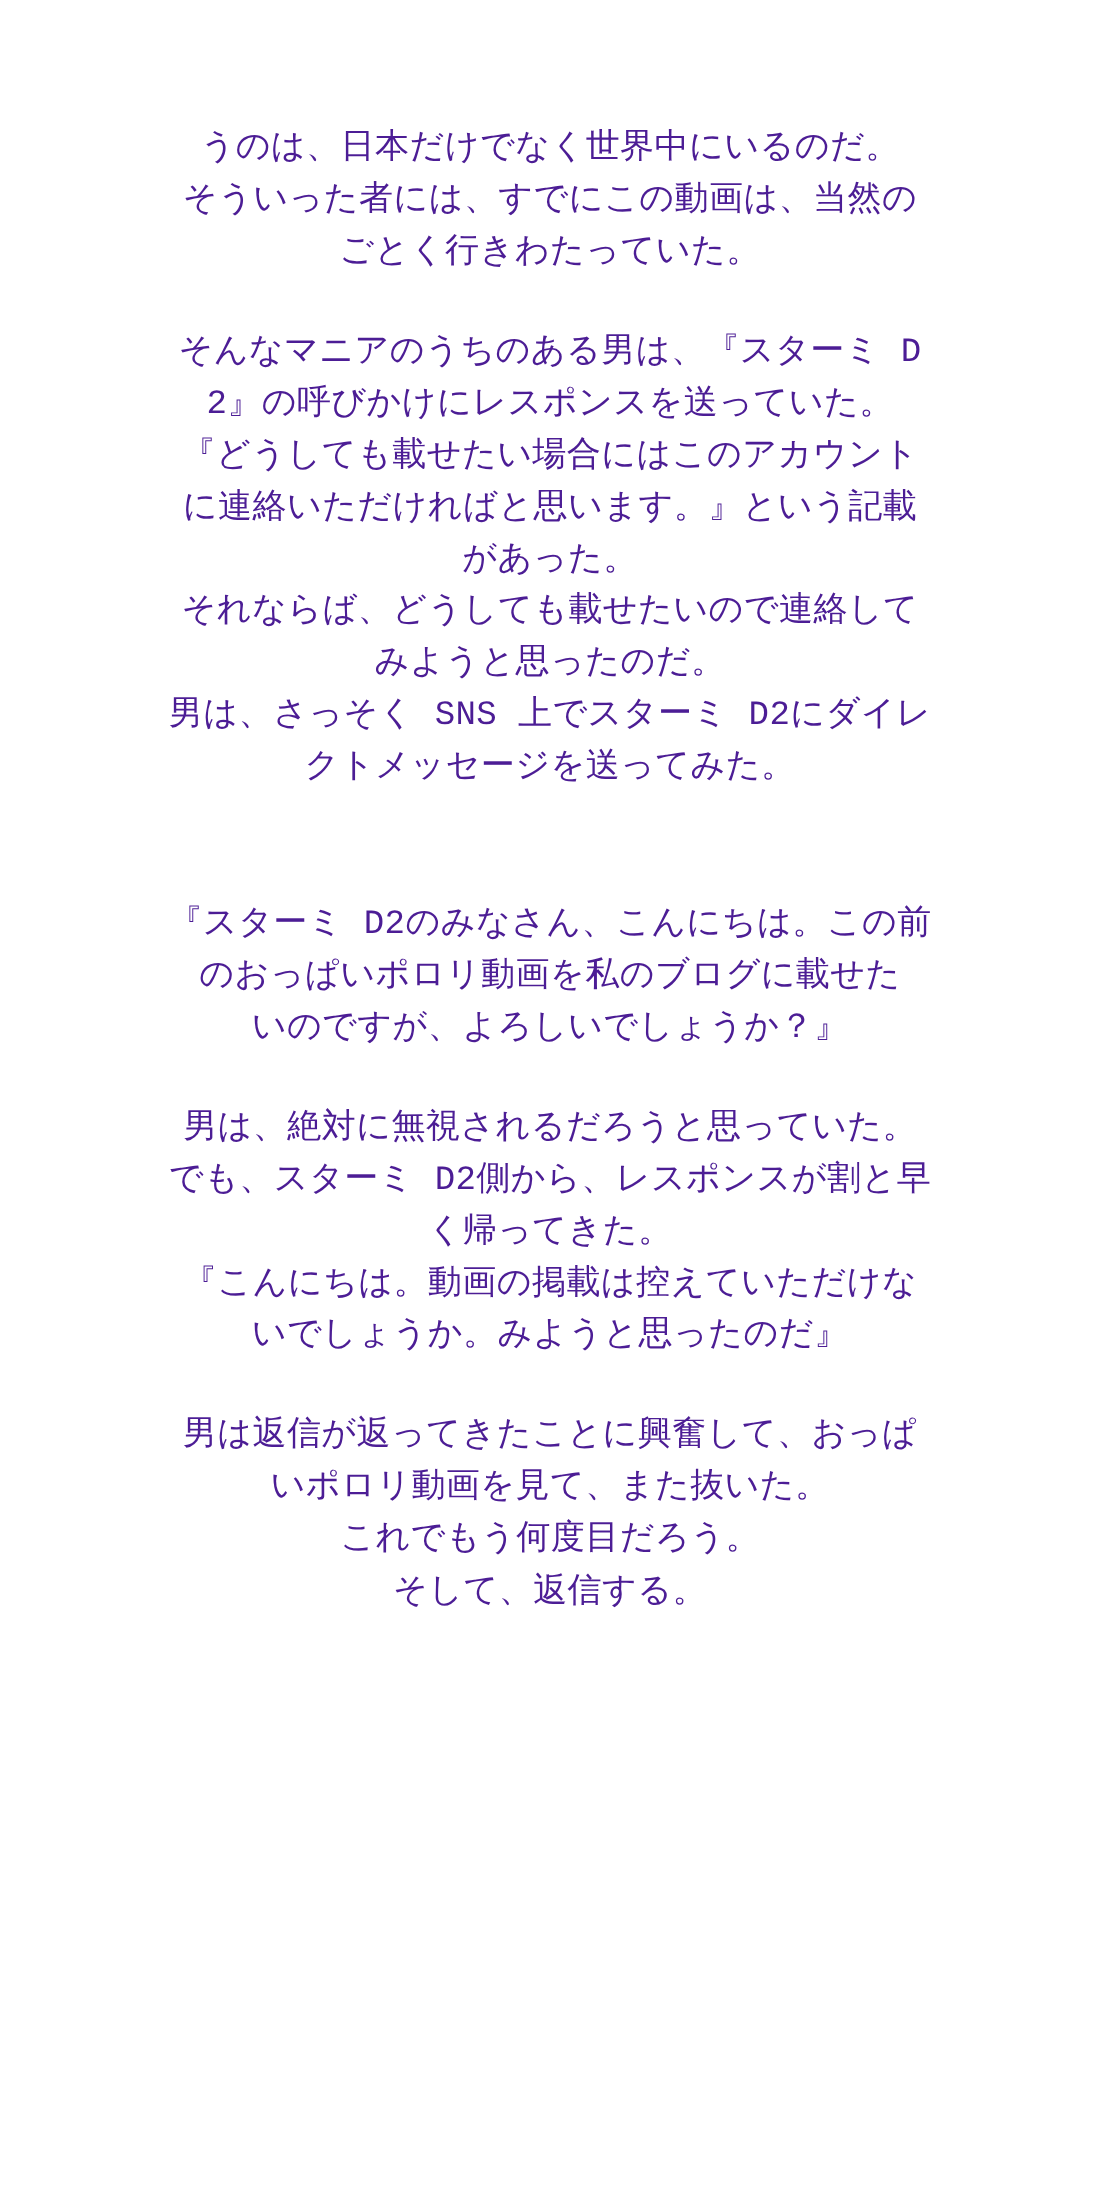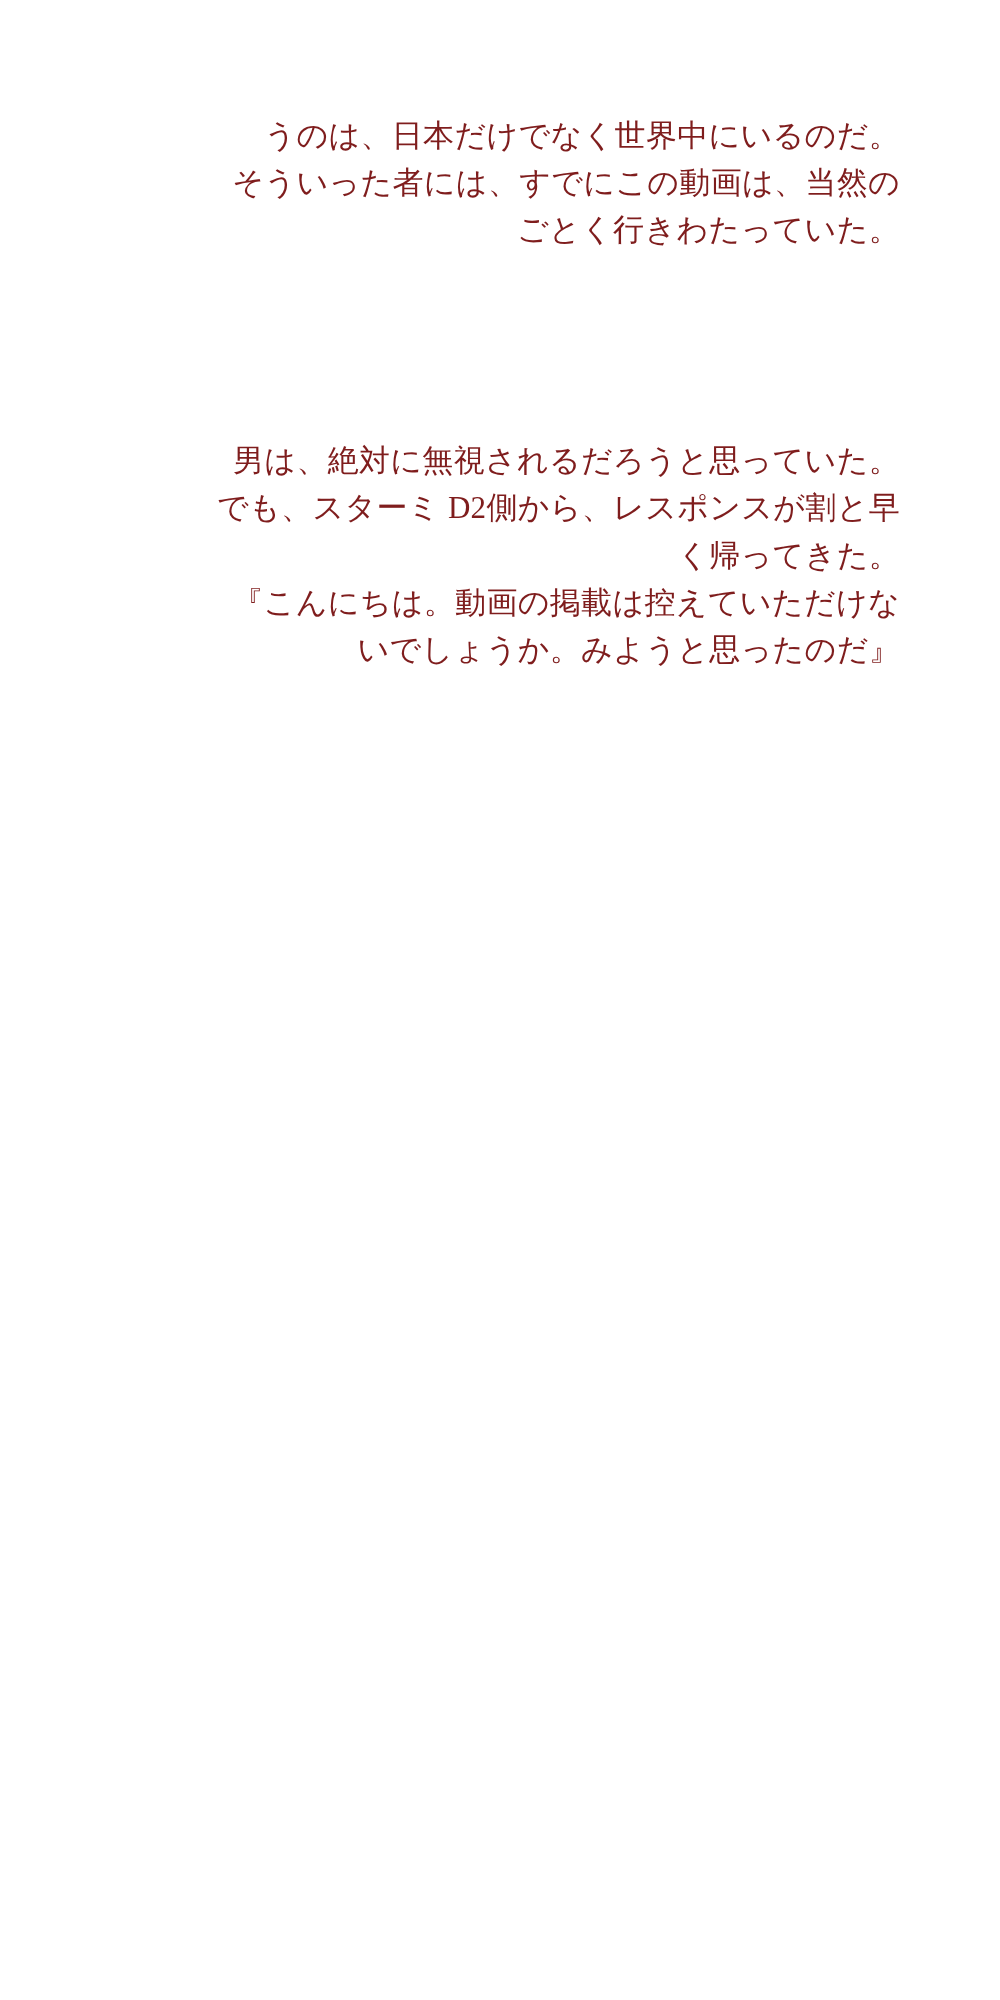--- a/index.html
+++ b/index.html
@@ -14,27 +14,27 @@
     overflow: hidden;
   }
   .page {
     width: 1000px;
     min-height: 2000px;
     background: #ffffff;
     box-sizing: border-box;
     padding: 112px 100px 0 100px;
   }
   .doc-body {
-    font-family: Liberation Serif, serif;
-    color: #7f1d1d;
+    font-family: Liberation Mono, monospace;
+    color: #4c1d95;
     font-size: 31px;
     line-height: 1.52;
     letter-spacing: 0.01em;
     font-weight: 500;
-    text-align: right;
+    text-align: center;
   }
   .para {
     margin: 0 0 0 0;
     white-space: pre-wrap;
     word-break: break-word;
   }
   .gap-small {
     height: 44px;
   }
   .gap-large {
@@ -46,29 +46,45 @@
 
 <div class="page">
   <div class="doc-body">
 
     <p class="para">うのは、日本だけでなく世界中にいるのだ。
 そういった者には、すでにこの動画は、当然の
 ごとく行きわたっていた。</p>
 
     <div class="gap-small"></div>
 
+    <p class="para">そんなマニアのうちのある男は、『スターミ D
+2』の呼びかけにレスポンスを送っていた。
+『どうしても載せたい場合にはこのアカウント
+に連絡いただければと思います。』という記載
+があった。
+それならば、どうしても載せたいので連絡して
+みようと思ったのだ。
+男は、さっそく SNS 上でスターミ D2にダイレ
+クトメッセージを送ってみた。</p>
 
     <div class="gap-large"></div>
 
+    <p class="para">『スターミ D2のみなさん、こんにちは。この前
+のおっぱいポロリ動画を私のブログに載せた
+いのですが、よろしいでしょうか？』</p>
 
     <div class="gap-small"></div>
 
     <p class="para">男は、絶対に無視されるだろうと思っていた。
 でも、スターミ D2側から、レスポンスが割と早
 く帰ってきた。
 『こんにちは。動画の掲載は控えていただけな
 いでしょうか。みようと思ったのだ』</p>
 
     <div class="gap-small"></div>
 
+    <p class="para">男は返信が返ってきたことに興奮して、おっぱ
+いポロリ動画を見て、また抜いた。
+これでもう何度目だろう。
+そして、返信する。</p>
 
   </div>
 </div>
 
 </body></html>

